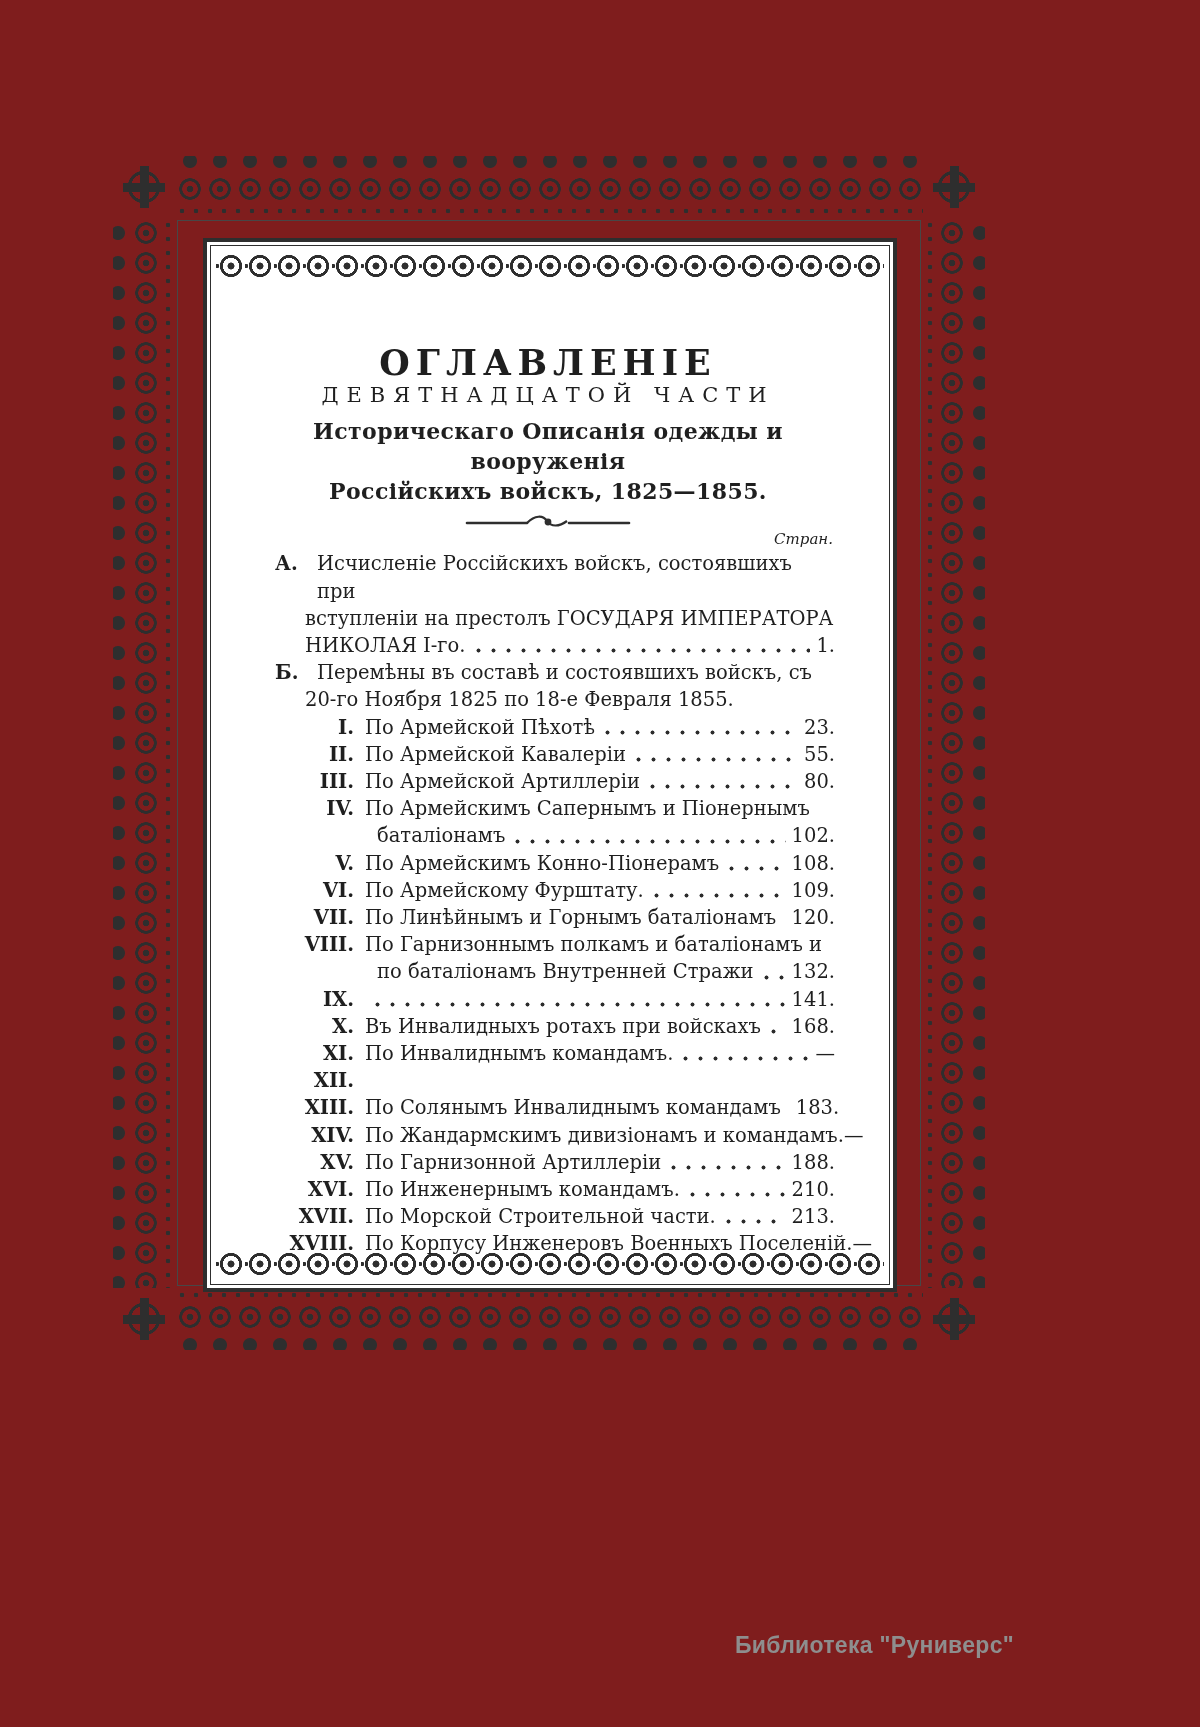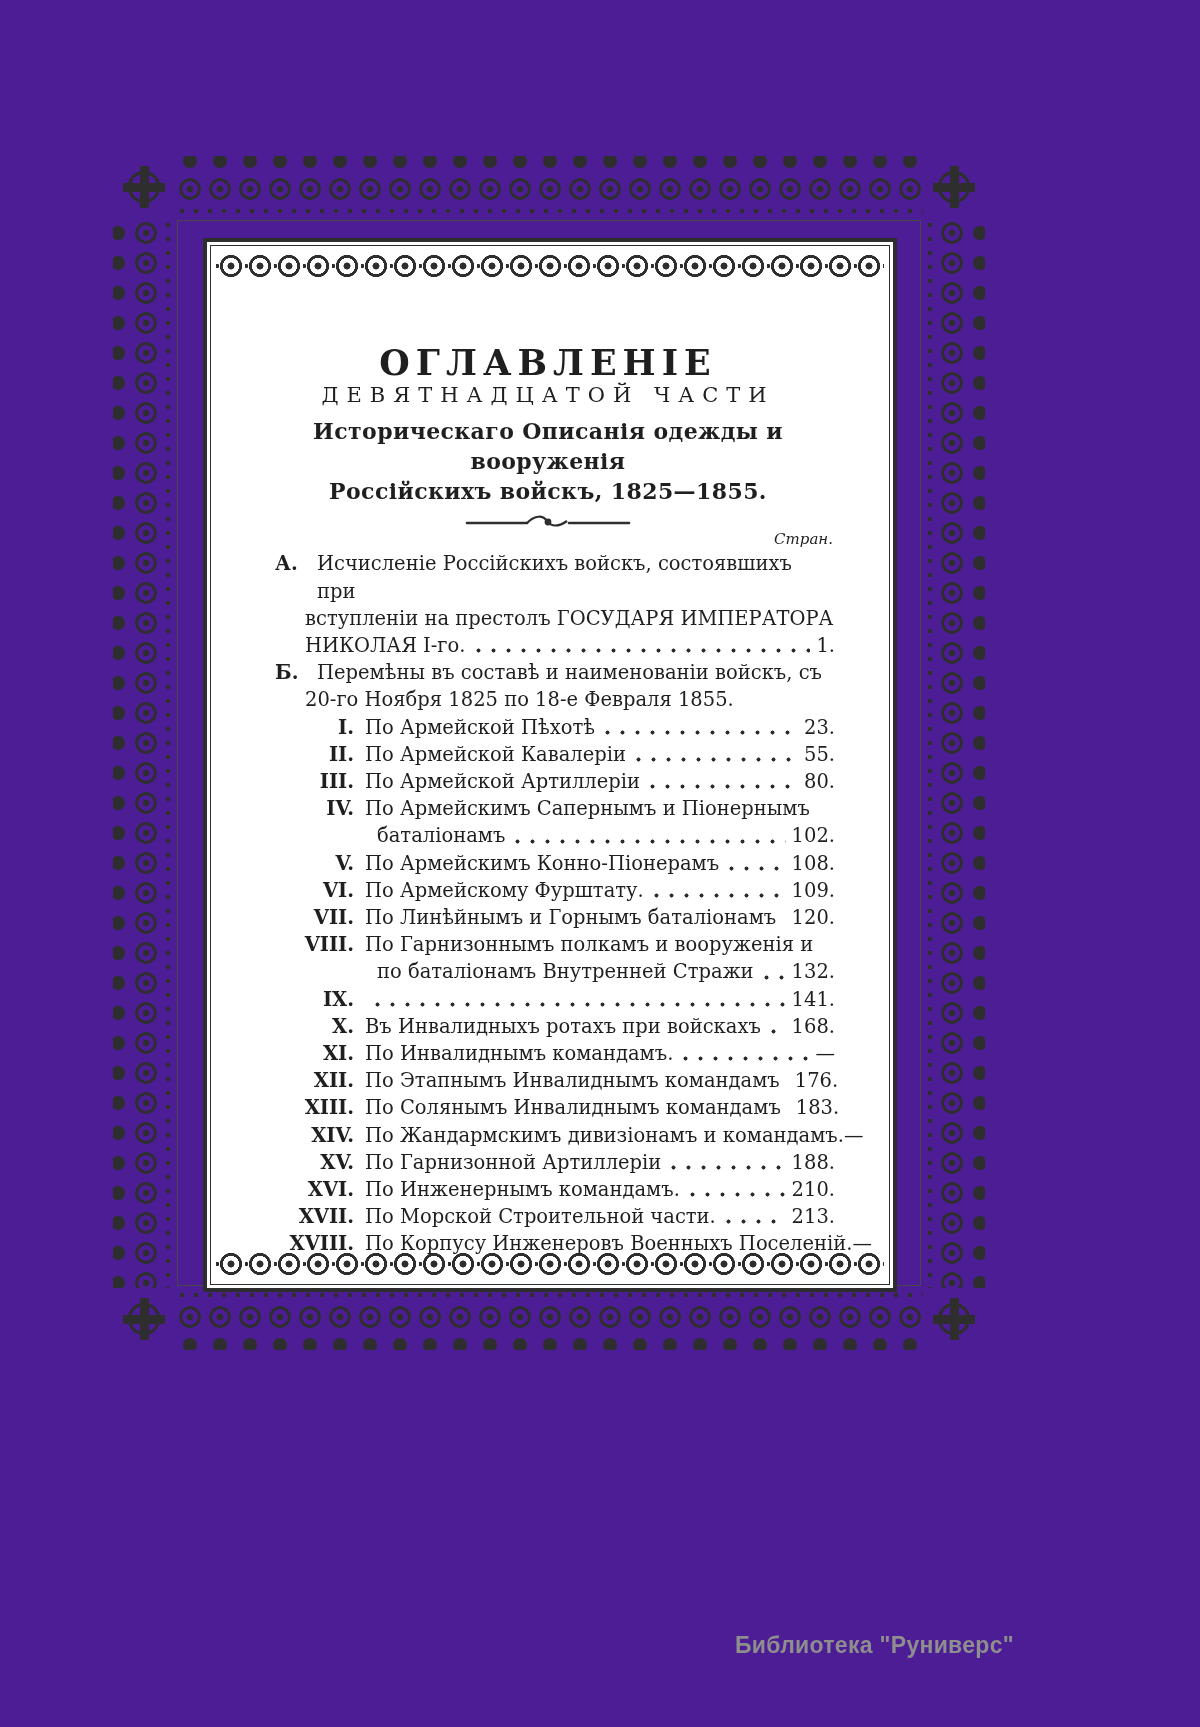--- a/index.html
+++ b/index.html
@@ -1,19 +1,19 @@
 <!DOCTYPE html>
 <html><head>
 <meta charset="utf-8">
 <style>
   :root { --ink:#2e2e2e; }
   * { box-sizing: border-box; }
   body { margin:0; background:#ffffff; }
 
-  .page { position:relative; width:1200px; height:1727px; background:#4c1d95; overflow:hidden;
+  .page { position:relative; width:1200px; height:1727px; background:#7f1d1d; overflow:hidden;
           font-family:"DejaVu Serif","Liberation Serif",serif; color:#1f1f1f; }
 
   
   .frame { position:absolute; left:113px; top:156px; width:872px; height:1194px; }
 
   .lace { position:absolute; background-repeat:repeat-x; }
   .lace.h { left:62px; right:62px; height:62px; }
   .lace.v { top:62px; bottom:62px; width:62px; background-repeat:repeat-y; }
 
   .lace.top { top:0;
@@ -149,21 +149,21 @@
                   <div class="line cont last">
                     <span class="txt">НИКОЛАЯ I-го.</span>
                     <span class="dots"></span>
                     <span class="pg">1.</span>
                   </div>
                 </div>
               </div>
               <div class="entry top">
                 <div class="num">Б.</div>
                 <div class="body">
-                  <div class="line">Перемѣны въ составѣ и наименованіи войскъ, съ</div>
+                  <div class="line">Перемѣны въ составѣ и состоявшихъ войскъ, съ</div>
                   <div class="line cont last">
                     <span class="txt">20-го Ноября 1825 по 18-е Февраля 1855.</span>
                   </div>
                 </div>
               </div>
               <div class="entry sub">
                 <div class="num">I.</div>
                 <div class="body">
                   <div class="line last">
                     <span class="txt">По Армейской Пѣхотѣ</span>
@@ -229,21 +229,21 @@
                   <div class="line last">
                     <span class="txt">По Линѣйнымъ и Горнымъ баталіонамъ</span>
                     <span class="dots"></span>
                     <span class="pg">120.</span>
                   </div>
                 </div>
               </div>
               <div class="entry sub">
                 <div class="num">VIII.</div>
                 <div class="body">
-                  <div class="line">По Гарнизоннымъ полкамъ и вооруженія и</div>
+                  <div class="line">По Гарнизоннымъ полкамъ и баталіонамъ и</div>
                   <div class="line cont last">
                     <span class="txt">по баталіонамъ Внутренней Стражи</span>
                     <span class="dots"></span>
                     <span class="pg">132.</span>
                   </div>
                 </div>
               </div>
               <div class="entry sub">
                 <div class="num">IX.</div>
                 <div class="body">
@@ -268,27 +268,20 @@
                 <div class="body">
                   <div class="line last">
                     <span class="txt">По Инвалиднымъ командамъ.</span>
                     <span class="dots"></span>
                     <span class="pg">—</span>
                   </div>
                 </div>
               </div>
               <div class="entry sub">
                 <div class="num">XII.</div>
-                <div class="body">
-                  <div class="line last">
-                    <span class="txt">По Этапнымъ Инвалиднымъ командамъ</span>
-                    <span class="dots"></span>
-                    <span class="pg">176.</span>
-                  </div>
-                </div>
               </div>
               <div class="entry sub">
                 <div class="num">XIII.</div>
                 <div class="body">
                   <div class="line last">
                     <span class="txt">По Солянымъ Инвалиднымъ командамъ</span>
                     <span class="dots"></span>
                     <span class="pg">183.</span>
                   </div>
                 </div>

